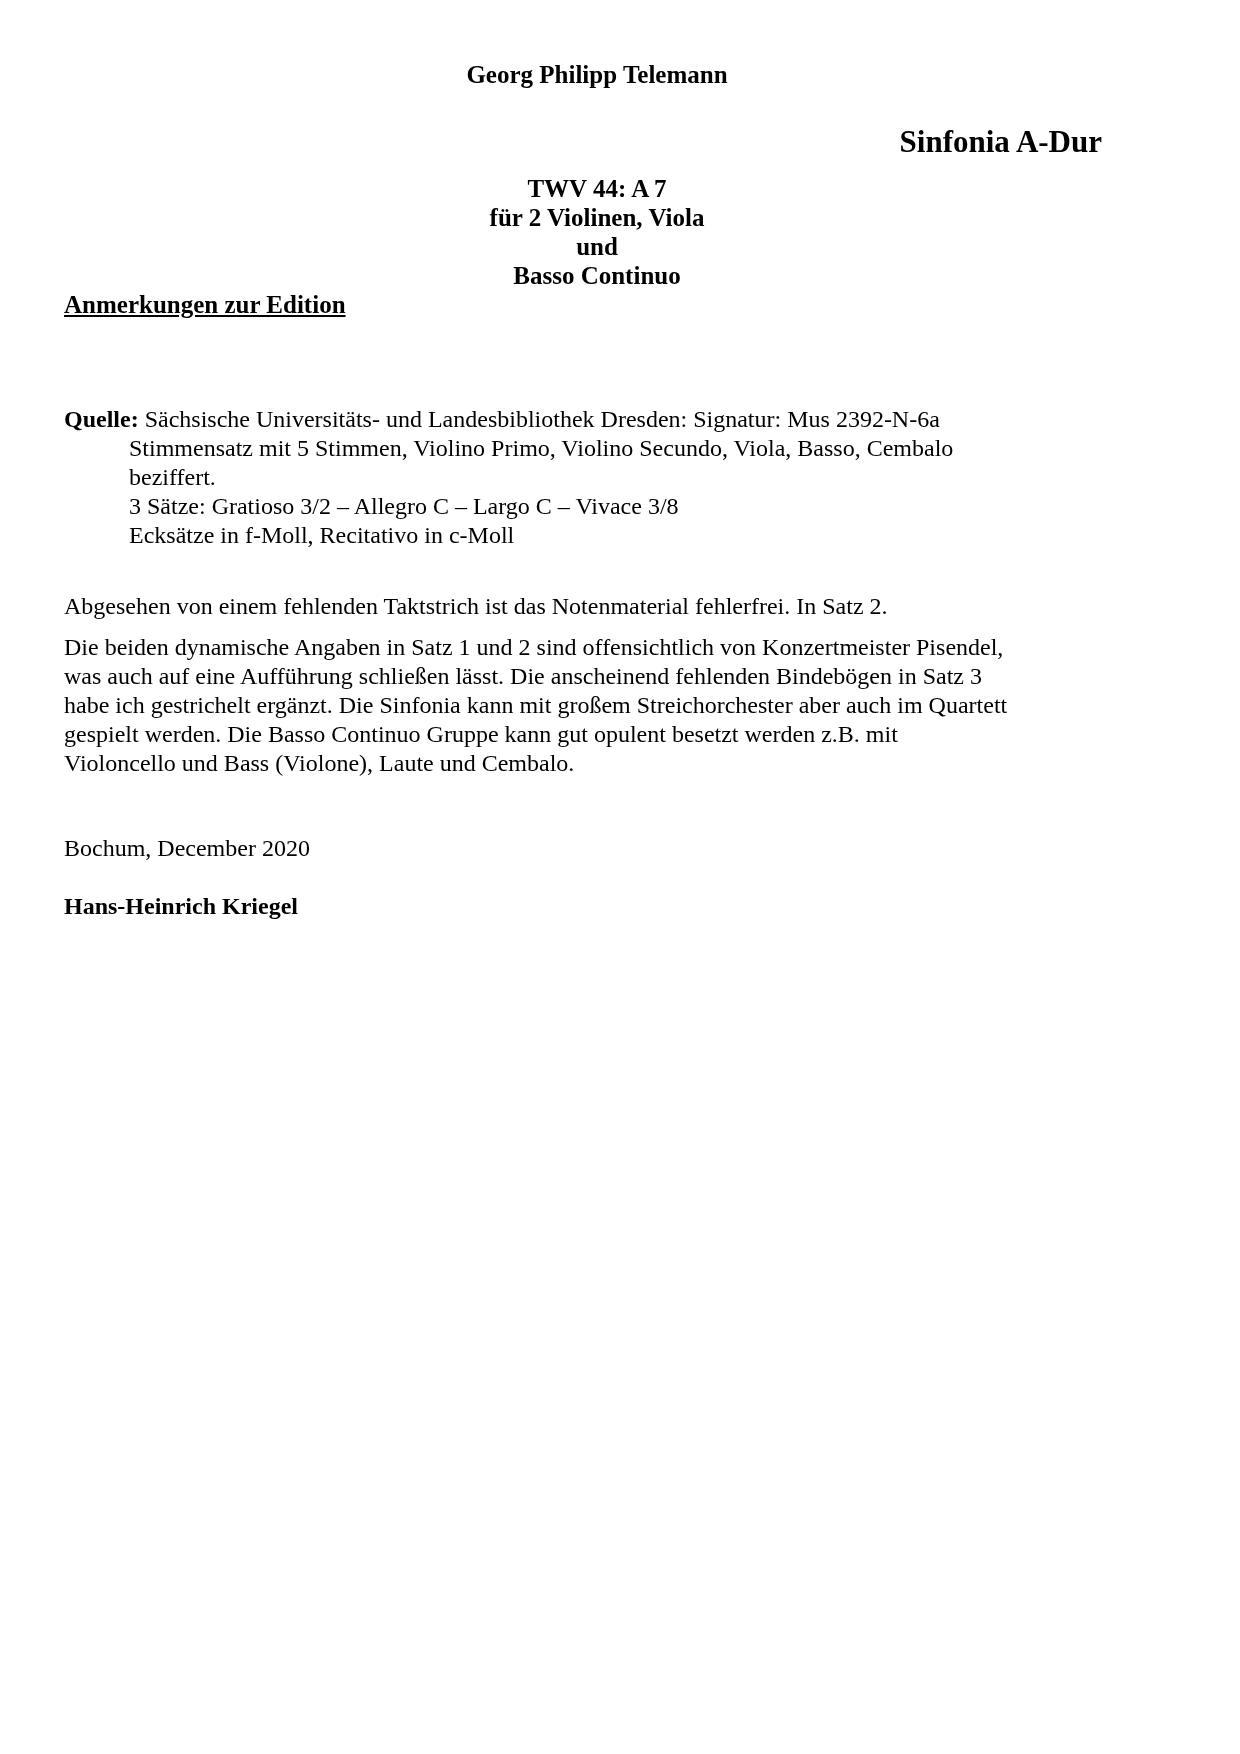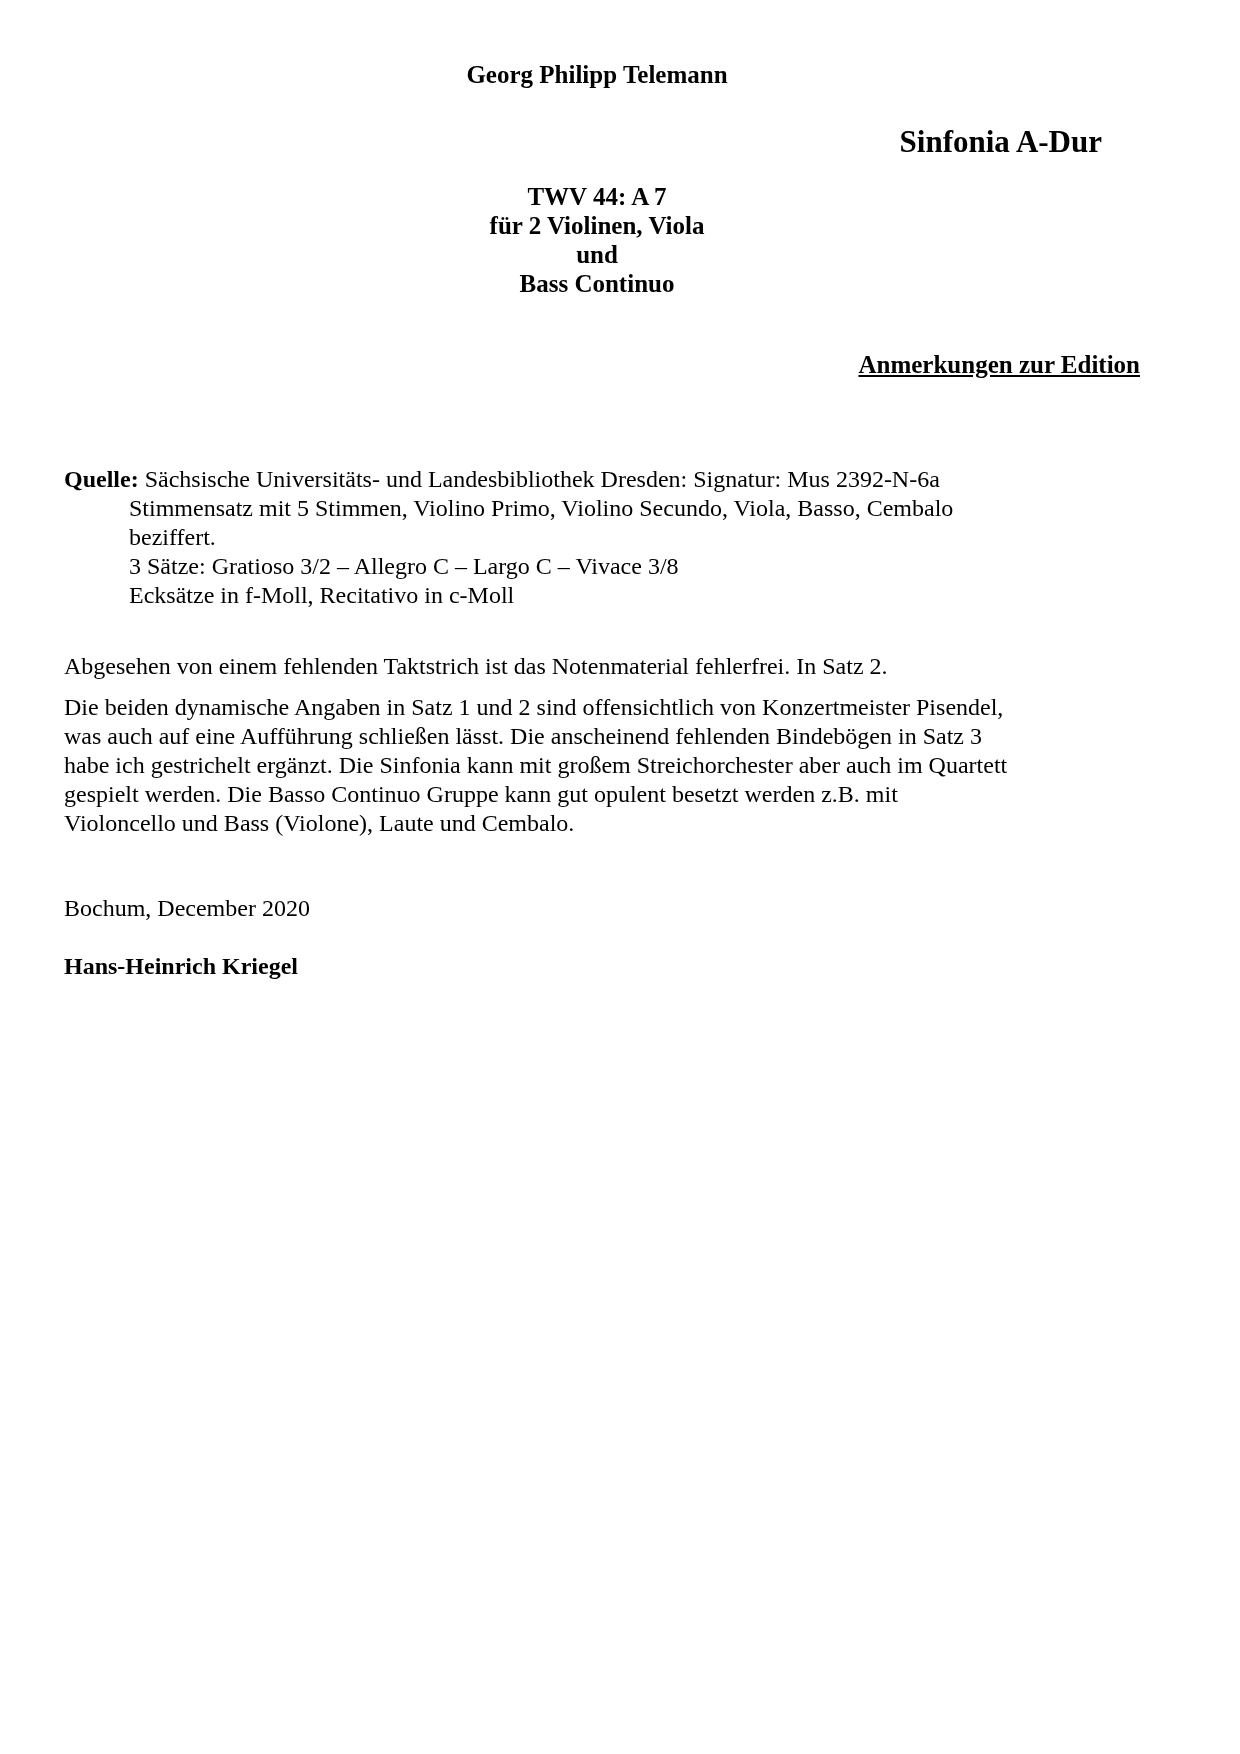--- a/index.html
+++ b/index.html
@@ -39,29 +39,28 @@
     line-height: 36px;
     margin: 34px 0 0 0;
     text-align: right;
   }
   .meta-line {
     font-size: 25px;
     font-weight: bold;
     line-height: 29px;
   }
   .meta-block {
-    margin-top: 22px;
+    margin-top: 14px;
   }
   .section-heading {
     font-size: 25px;
     font-weight: bold;
     text-decoration: underline;
     line-height: 30px;
-    margin-top: 52px;
-    text-align: right;
+    text-align: left;
     width: 1076px;
   }
   .body-text {
     font-size: 24px;
     line-height: 29px;
   }
   .source-block {
     margin-top: 85px;
   }
   .source-first { }
@@ -93,21 +92,21 @@
 
   <div class="head-block">
     <div class="composer">Georg Philipp Telemann</div>
 
     <div class="work-title">Sinfonia A-Dur</div>
 
     <div class="meta-block">
       <div class="meta-line">TWV 44: A 7</div>
       <div class="meta-line">für 2 Violinen, Viola</div>
       <div class="meta-line">und</div>
-      <div class="meta-line">Bass Continuo</div>
+      <div class="meta-line">Basso Continuo</div>
     </div>
   </div>
 
   <div class="section-heading">Anmerkungen zur Edition</div>
 
   <div class="source-block body-text">
     <div class="source-first">
       <span class="source-label">Quelle:</span>
       <span>Sächsische Universitäts- und Landesbibliothek Dresden: Signatur: Mus 2392-N-6a</span>
     </div>

